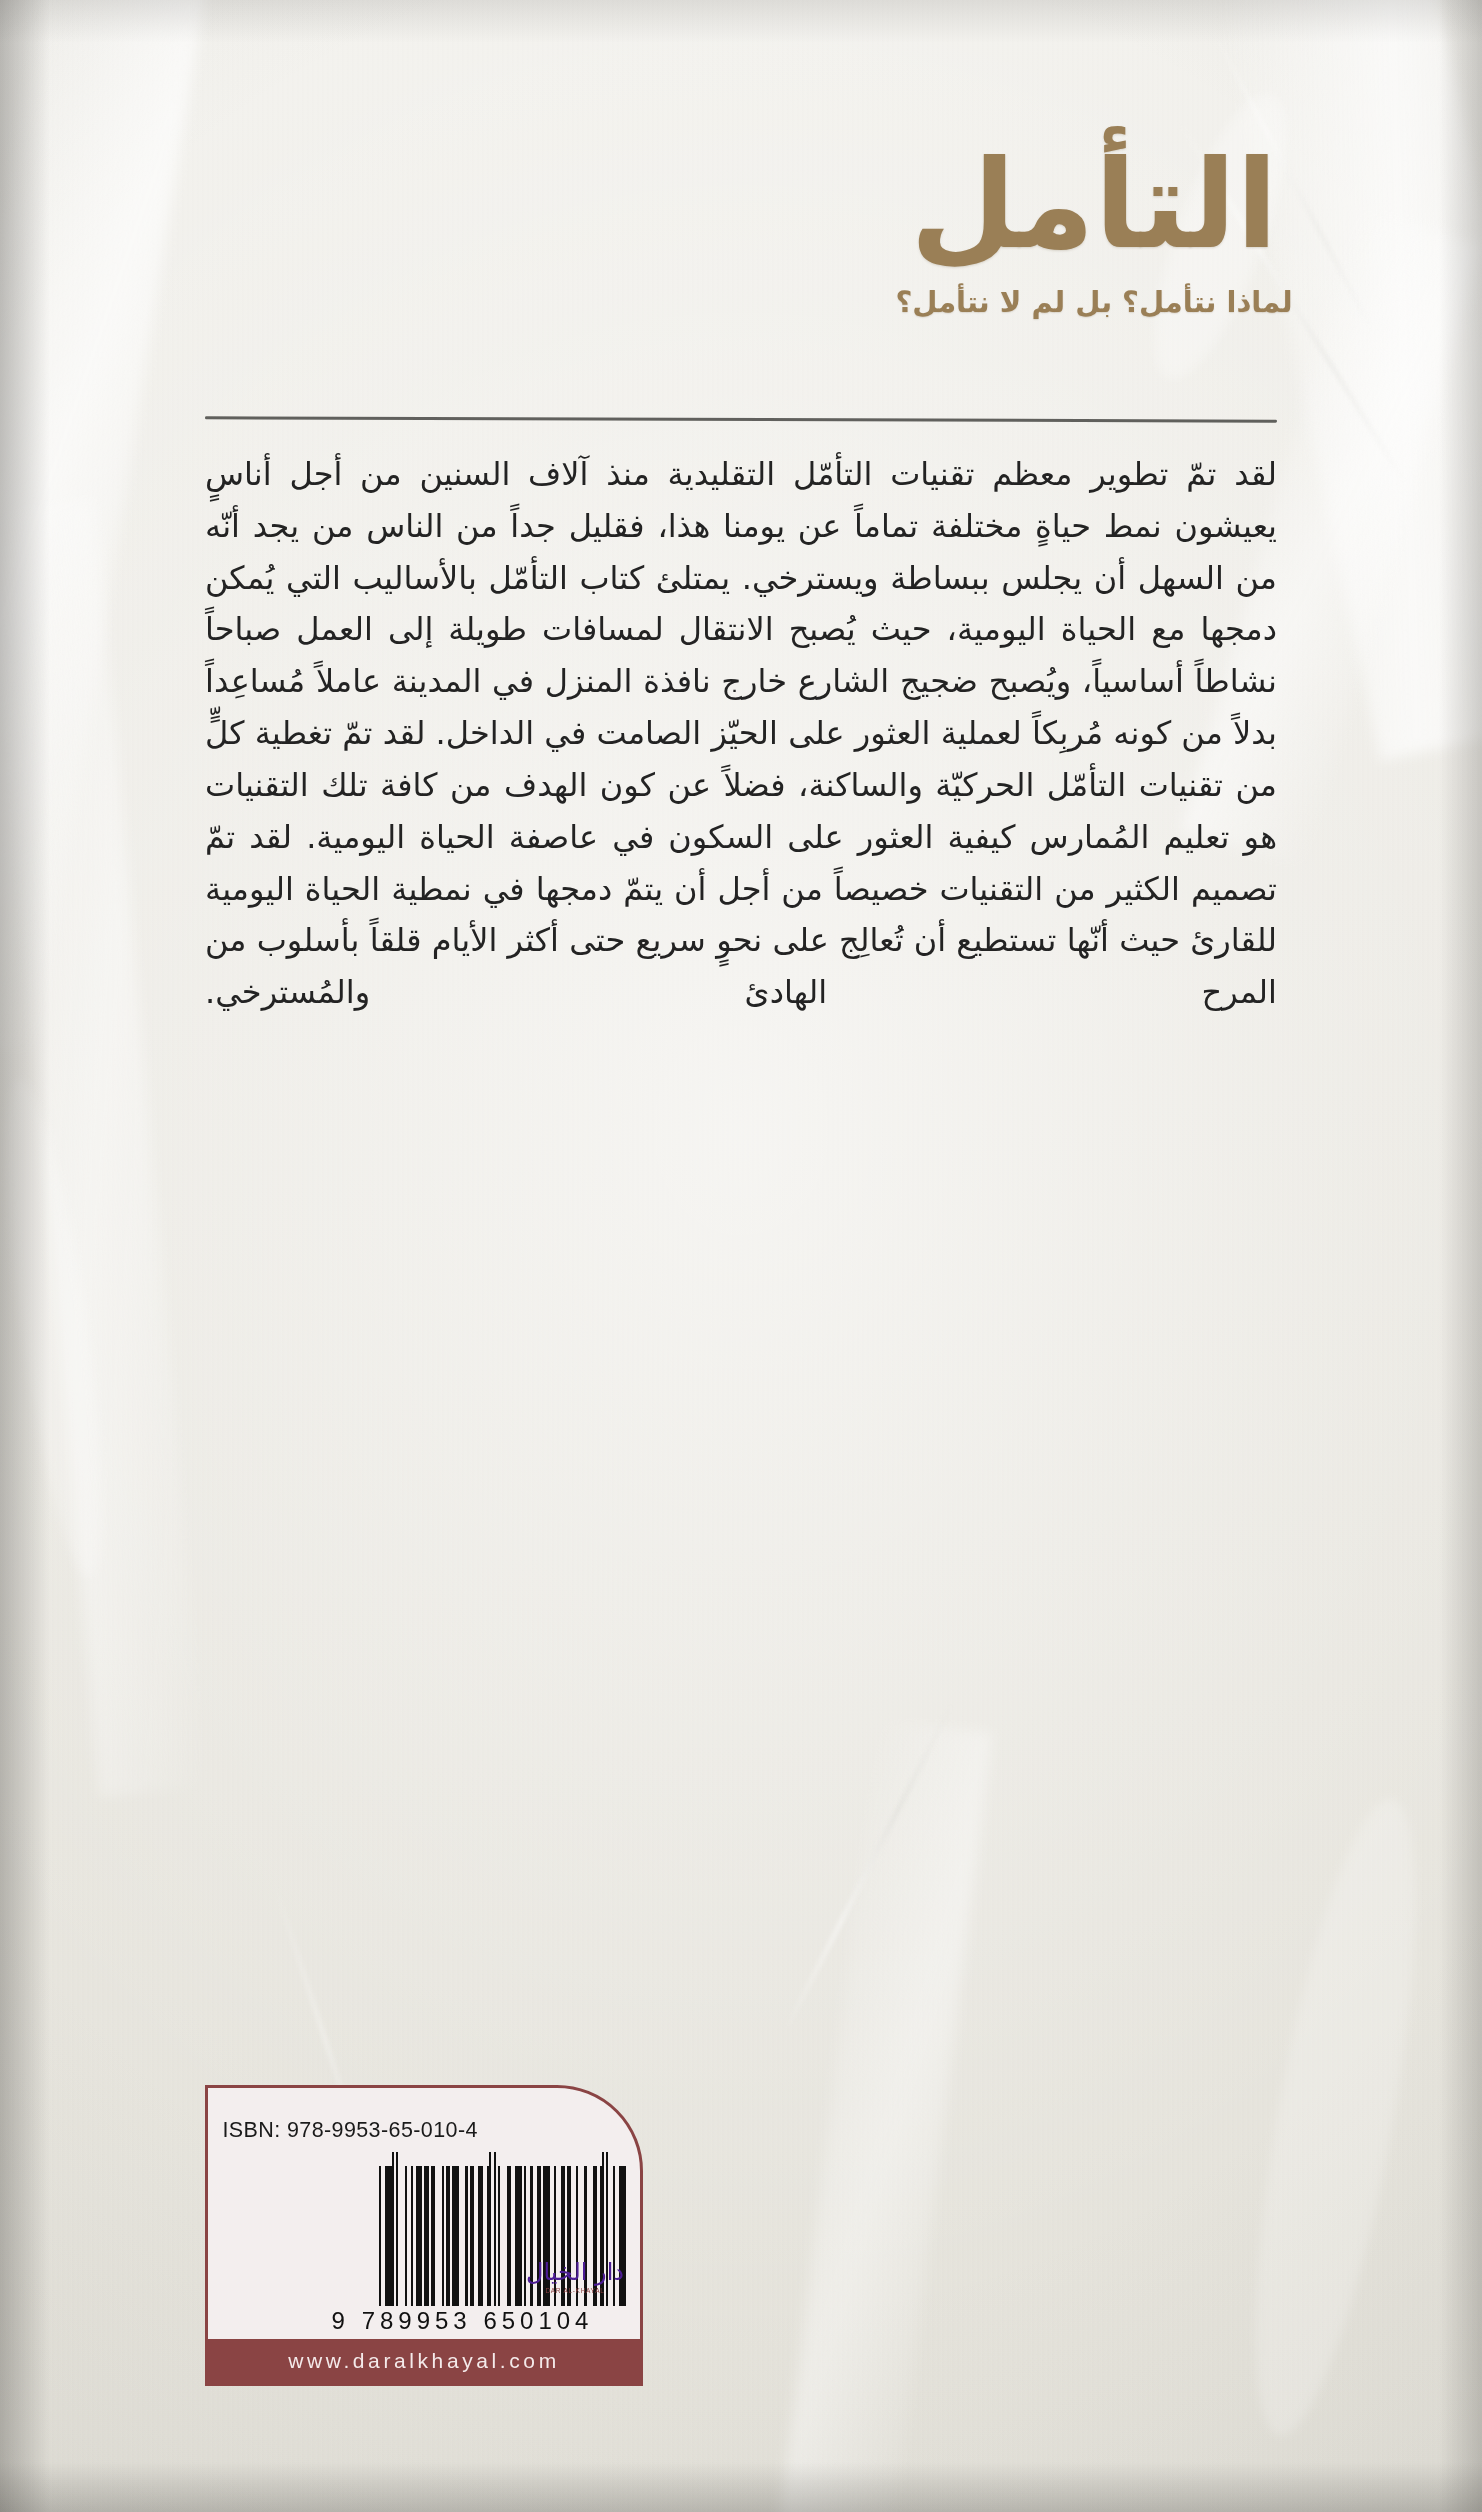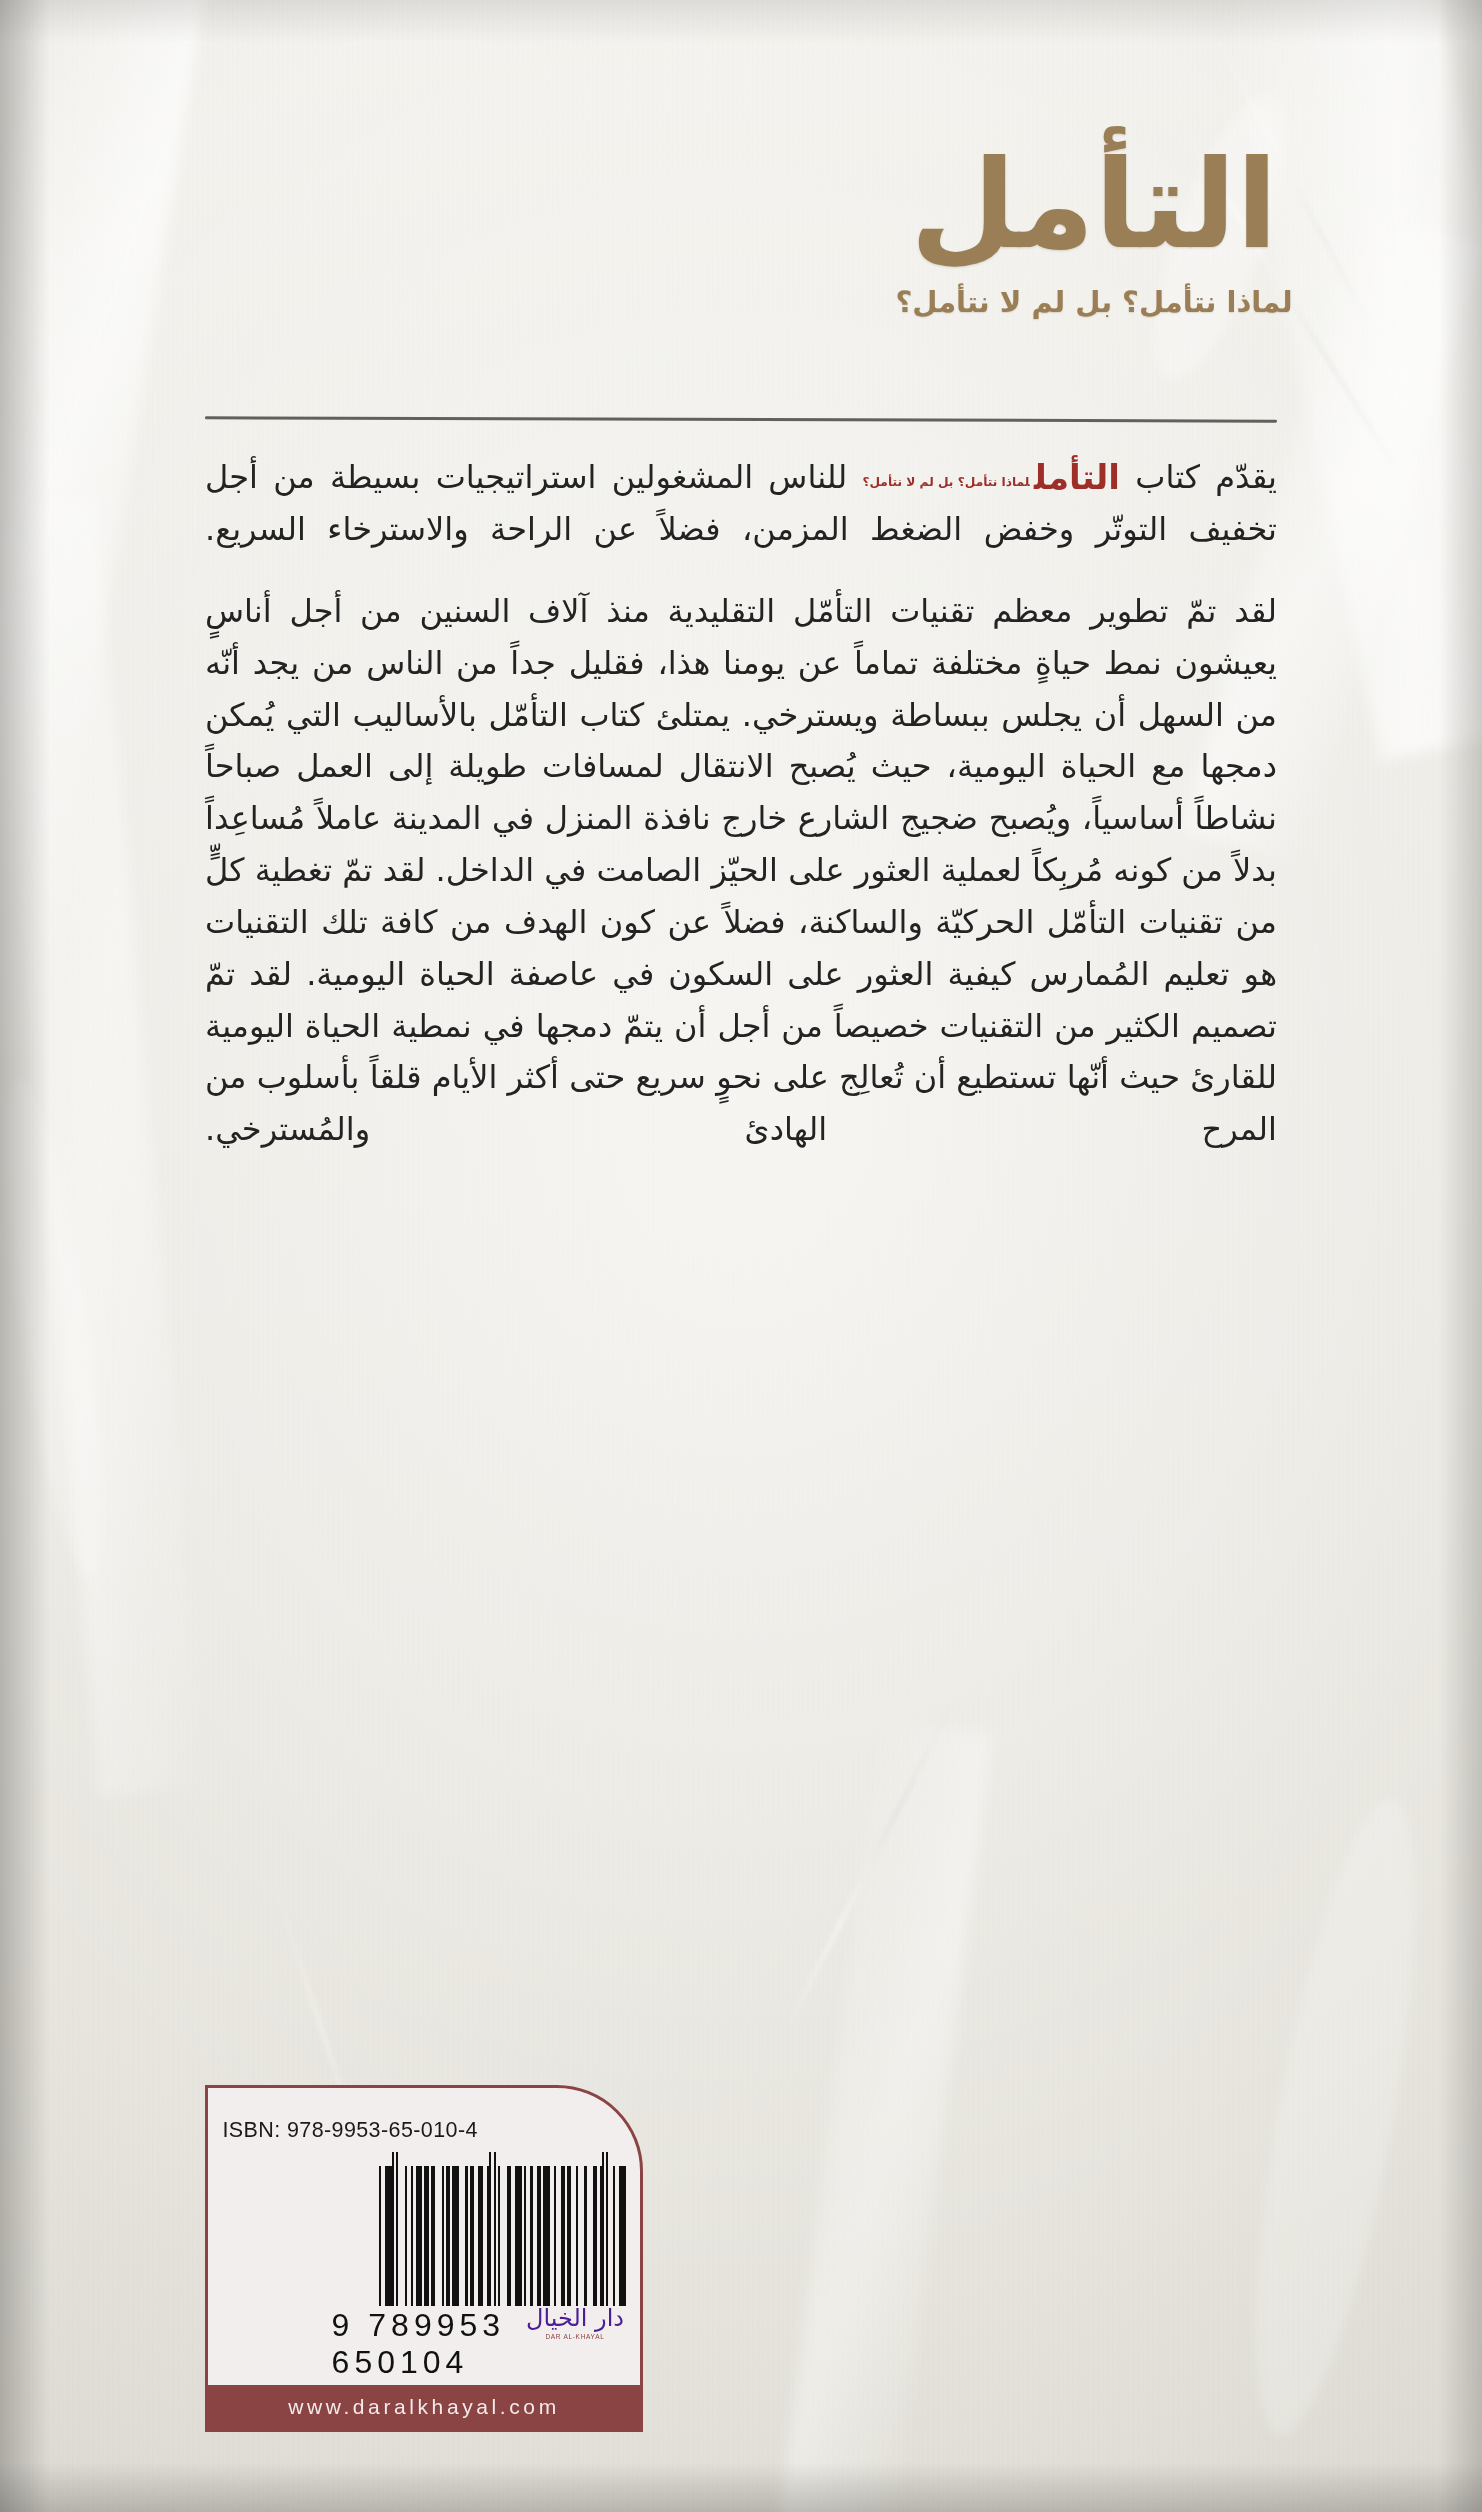--- a/index.html
+++ b/index.html
@@ -162,21 +162,21 @@
     margin-top:8.6px;
     height:154px;
     display:flex;
     align-items:flex-end;
     gap:0;
     width:287px;
   }
   .bars span{display:block;background:#111;}
   .bc-digits{
     font-family:"Liberation Sans", sans-serif;
-    font-size:32px;
+    font-size:24px;
     color:#111;
     letter-spacing:5px;
     direction:ltr;
     text-align:left;
     margin-top:1.4px;
     width:294px;
   }
   .pub-logo{
     position:absolute;
     right:16px;bottom:45px;
@@ -259,21 +259,20 @@
   <div class="edge-b"></div>
 
   <div class="title-block">
     <div class="book-title">التأمل</div>
     <div class="book-subtitle">لماذا نتأمل؟ بل لم لا نتأمل؟</div>
   </div>
 
   <div class="rule"></div>
 
   <div class="blurb">
-    <p><span>يقدّم كتاب </span><span class="inline-logo"><span class="il-t">التأمل</span><span class="il-s">لماذا نتأمل؟ بل لم لا نتأمل؟</span></span><span> للناس المشغولين استراتيجيات بسيطة من أجل تخفيف التوتّر وخفض الضغط المزمن، فضلاً عن الراحة والاسترخاء السريع.</span></p>
     <p>لقد تمّ تطوير معظم تقنيات التأمّل التقليدية منذ آلاف السنين من أجل أناسٍ يعيشون نمط حياةٍ مختلفة تماماً عن يومنا هذا، فقليل جداً من الناس من يجد أنّه من السهل أن يجلس ببساطة ويسترخي. يمتلئ كتاب التأمّل بالأساليب التي يُمكن دمجها مع الحياة اليومية، حيث يُصبح الانتقال لمسافات طويلة إلى العمل صباحاً نشاطاً أساسياً، ويُصبح ضجيج الشارع خارج نافذة المنزل في المدينة عاملاً مُساعِداً بدلاً من كونه مُربِكاً لعملية العثور على الحيّز الصامت في الداخل. لقد تمّ تغطية كلٍّ من تقنيات التأمّل الحركيّة والساكنة، فضلاً عن كون الهدف من كافة تلك التقنيات هو تعليم المُمارس كيفية العثور على السكون في عاصفة الحياة اليومية. لقد تمّ تصميم الكثير من التقنيات خصيصاً من أجل أن يتمّ دمجها في نمطية الحياة اليومية للقارئ حيث أنّها تستطيع أن تُعالِج على نحوٍ سريع حتى أكثر الأيام قلقاً بأسلوب من المرح الهادئ والمُسترخي.</p>
   </div>
 
   <div class="barcode-box">
     <div class="bc-inner">
       <div class="isbn">ISBN: 978-9953-65-010-4</div>
       <div class="bars" id="bars">
           <span style="width: 6.5px; height: 140px; background: rgb(17, 17, 17);"></span>
           <span style="width: 4.3px; height: 140px; background: transparent;"></span>
           <span style="width: 2.2px; height: 140px; background: rgb(17, 17, 17);"></span>

